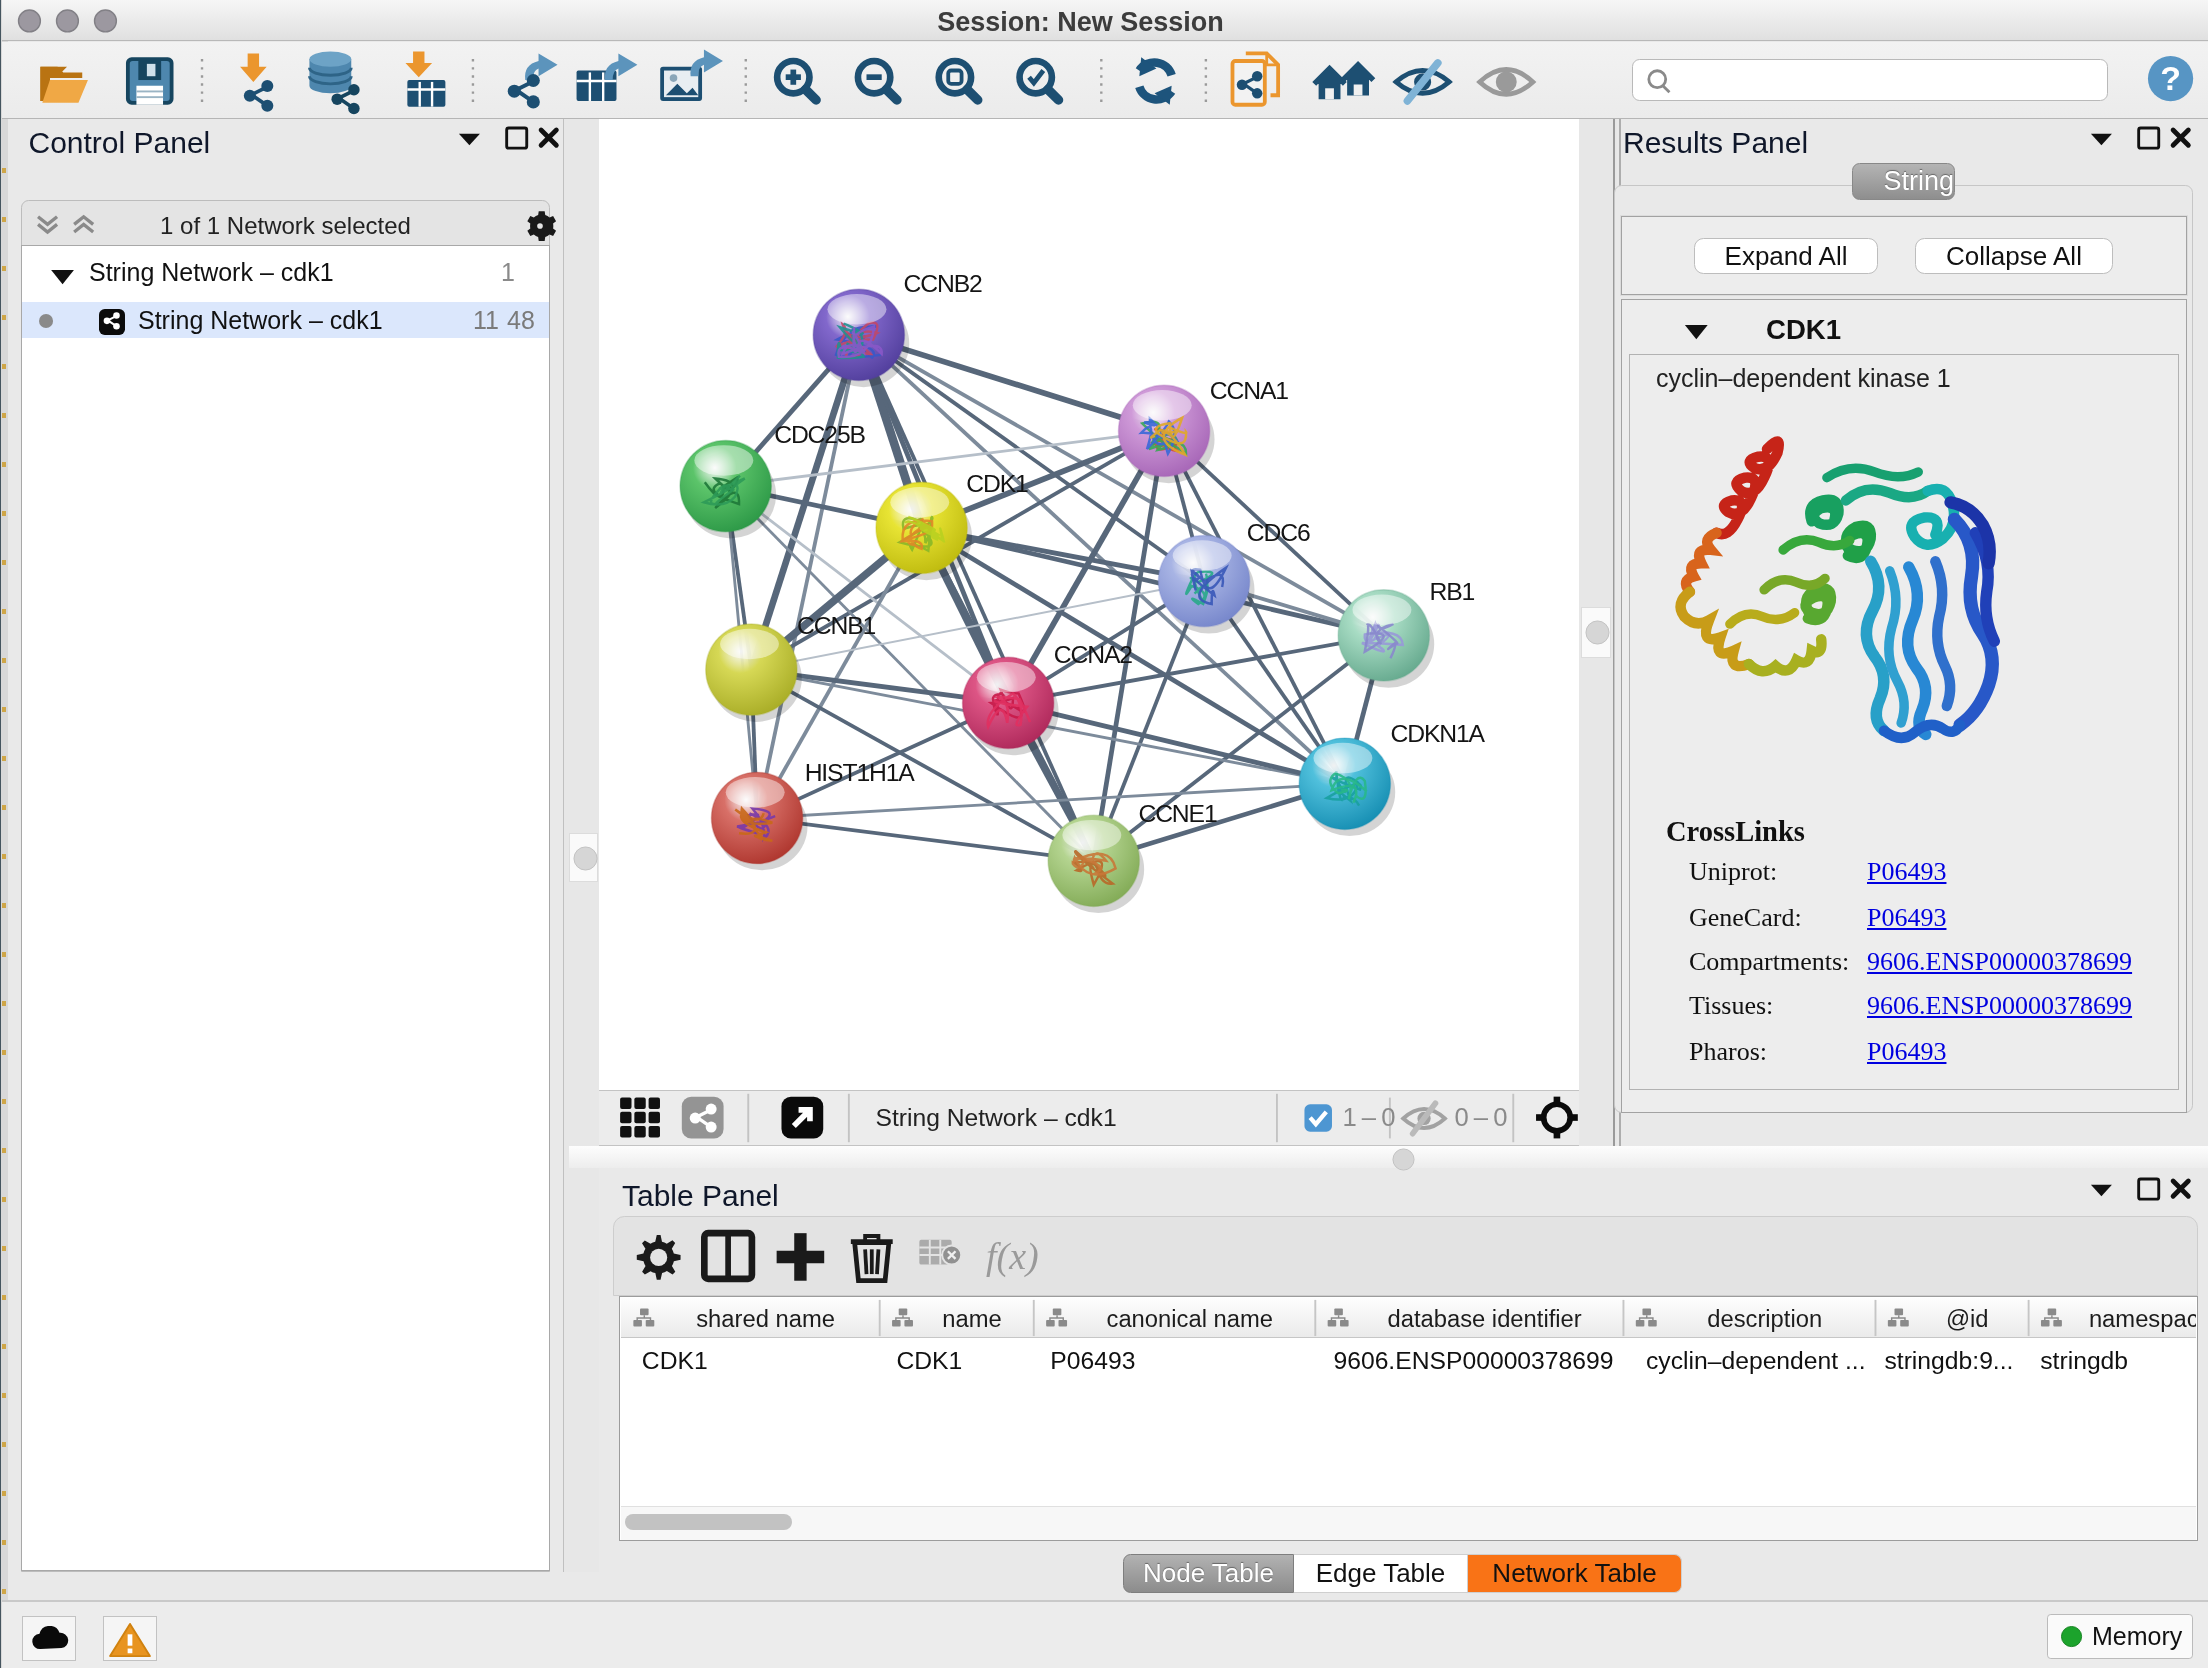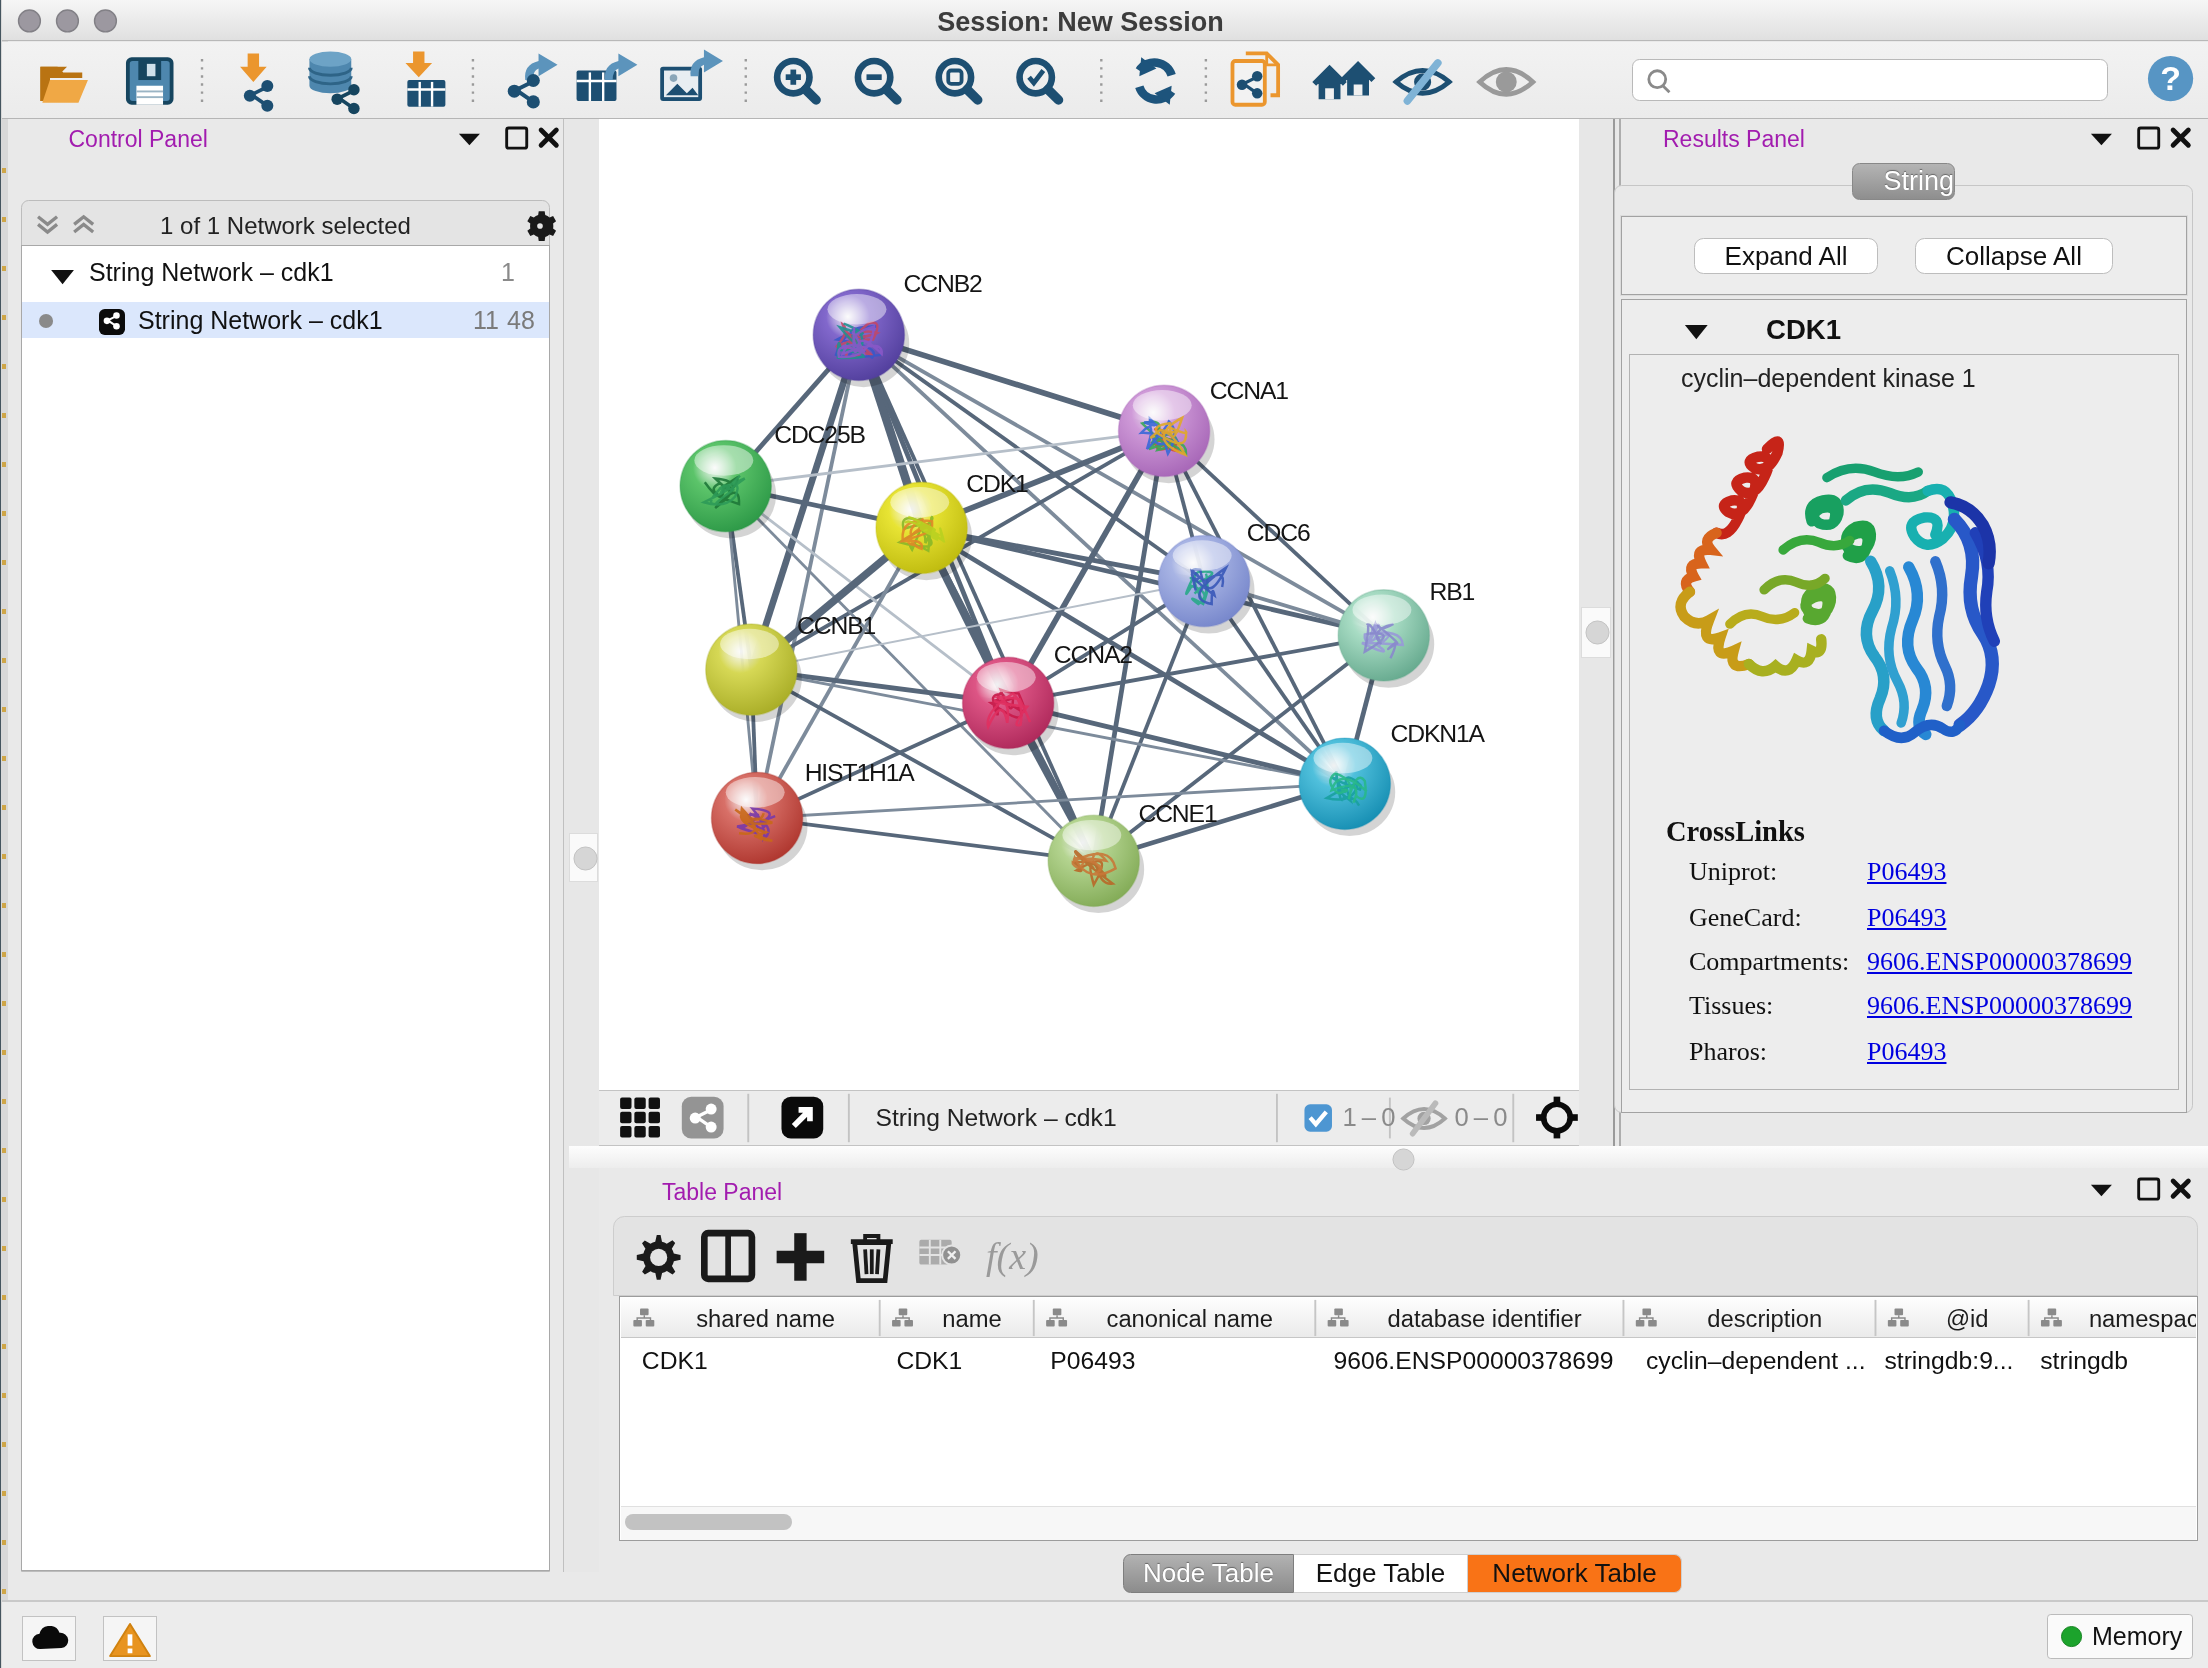--- a/index.html
+++ b/index.html
@@ -1,19 +1,19 @@
 <!DOCTYPE html>
 <html style="font-size:15px"><head><meta charset="utf-8">
 <style>
 * { margin:0; padding:0; box-sizing:border-box; }
 html,body { width:2208px; height:1668px; overflow:hidden; background:#e9e9e9;
   font-family:"Liberation Sans", sans-serif; }
 .abs { position:absolute; }
 svg { display:block; }
-.paneltitle { font-size:23px; color:#a21caf;margin-left:40px; }
+.paneltitle { font-size:30px; color:#0f172a; }
 </style></head>
 <body>
 <div class="abs" style="left:0;top:0;width:2208px;height:1456px;">
 
 <div class="abs" style="left:0;top:0;width:7.6px;height:1668px;background:#d8d8d8;border-left:1.9px solid #45555f;"></div>
 <div class="abs" style="left:1.9px;top:124px;width:3.8px;height:1484px;background:repeating-linear-gradient(#d8d8d8 0 44px, #cfa648 44px 49px);"></div>
 
 <div class="abs" style="left:1.9px;top:0;width:2207px;height:41px;background:linear-gradient(#f6f6f6,#e0e0e0);border-bottom:1px solid #b8b8b8;"></div>
 <svg class="abs" style="left:0;top:0" width="133" height="41" viewBox="0 0 140 43">
 <circle cx="31" cy="22" r="11.5" fill="#9c98a0" stroke="#828086" stroke-width="1.5"></circle>
@@ -650,21 +650,21 @@
 <div class="abs" style="left:1852px;top:163px;width:103px;height:37px;background:linear-gradient(#b4b4b4,#8e8e8e);border:1px solid #888;border-radius:7.6px;color:#fff;font-size:27px;text-align:right;line-height:35px;text-shadow:0 -1px 1px #666;">String</div>
 <div class="abs" style="left:1621px;top:216px;width:566px;height:79px;background:#ededed;border:1.9px solid #a2a2a2;outline:1px solid #dcdcdc;"></div>
 <div class="abs" style="left:1694px;top:238px;width:184px;height:36px;background:#ffffff;border:1px solid #bdbdbd;border-radius:9.5px;font-size:26px;color:#111;text-align:center;line-height:34px;">Expand All</div>
 <div class="abs" style="left:1915px;top:238px;width:198px;height:36px;background:#ffffff;border:1px solid #bdbdbd;border-radius:9.5px;font-size:26px;color:#111;text-align:center;line-height:34px;">Collapse All</div>
 <div class="abs" style="left:1621px;top:299px;width:566px;height:814px;background:#ededed;border:1.9px solid #a2a2a2;"></div>
 <svg class="abs" style="left:1683px;top:321px" width="28.5" height="23" viewBox="0 0 30 24">
       <path d="M2 4 L26 4 L14 19 Z" fill="#111"></path>
     </svg>
 <div class="abs" style="left:1766px;top:314px;font-size:27.6px;font-weight:bold;color:#111;">CDK1</div>
 <div class="abs" style="left:1629px;top:354px;width:550px;height:736px;background:#ededed;border:1px solid #b2b2b2;"></div>
-<div class="abs" style="left:1656px;top:364px;font-size:25px;color:#222;margin-left:25px;">cyclin–dependent kinase 1</div>
+<div class="abs" style="left:1656px;top:364px;font-size:25px;color:#222;">cyclin–dependent kinase 1</div>
 <svg class="abs" style="left:1669px;top:428px" width="371" height="338" fill="none" stroke-linecap="round" viewBox="0 0 390 355">
 <path d="M103 22 Q120 4 114 26 Q104 48 90 42 Q78 34 94 30 Q112 28 100 52 Q90 74 76 66 Q64 56 80 52 Q98 50 86 74 Q76 96 62 88 Q52 80 66 76 Q84 74 72 96 Q62 116 50 110" stroke="#c62418" stroke-width="11"></path>
 <path d="M50 110 Q34 116 44 128 Q26 126 34 142 Q18 142 26 156 Q12 160 22 172" stroke="#d8641c" stroke-width="11"></path>
 <path d="M22 172 Q6 184 16 198 Q28 210 42 202 Q32 228 54 220 Q46 244 68 234 Q62 256 84 248" stroke="#c89c18" stroke-width="11"></path>
 <path d="M84 248 Q98 262 112 250 Q126 262 134 244 Q148 252 150 234 Q162 240 160 222" stroke="#a8b020" stroke-width="11"></path>
 <path d="M64 206 Q80 190 98 198 Q116 206 132 194" stroke="#b8ac1c" stroke-width="10"></path>
 <path d="M148 196 Q138 178 154 170 Q172 164 170 182 Q166 200 150 194 Q136 186 152 178 Q170 172 166 190 Q162 206 146 200" stroke="#58a830" stroke-width="11"></path>
 <path d="M100 170 Q116 154 134 162 Q152 170 164 158" stroke="#78a828" stroke-width="10"></path>
 <path d="M190 130 Q180 112 196 104 Q214 98 212 116 Q208 134 192 128 Q178 120 194 112 Q212 106 208 124 Q204 142 188 134" stroke="#20a048" stroke-width="11"></path>
 <path d="M150 98 Q144 80 162 76 Q180 72 178 90 Q174 106 158 100 Q146 92 160 84 Q178 80 174 96" stroke="#18a060" stroke-width="11"></path>

